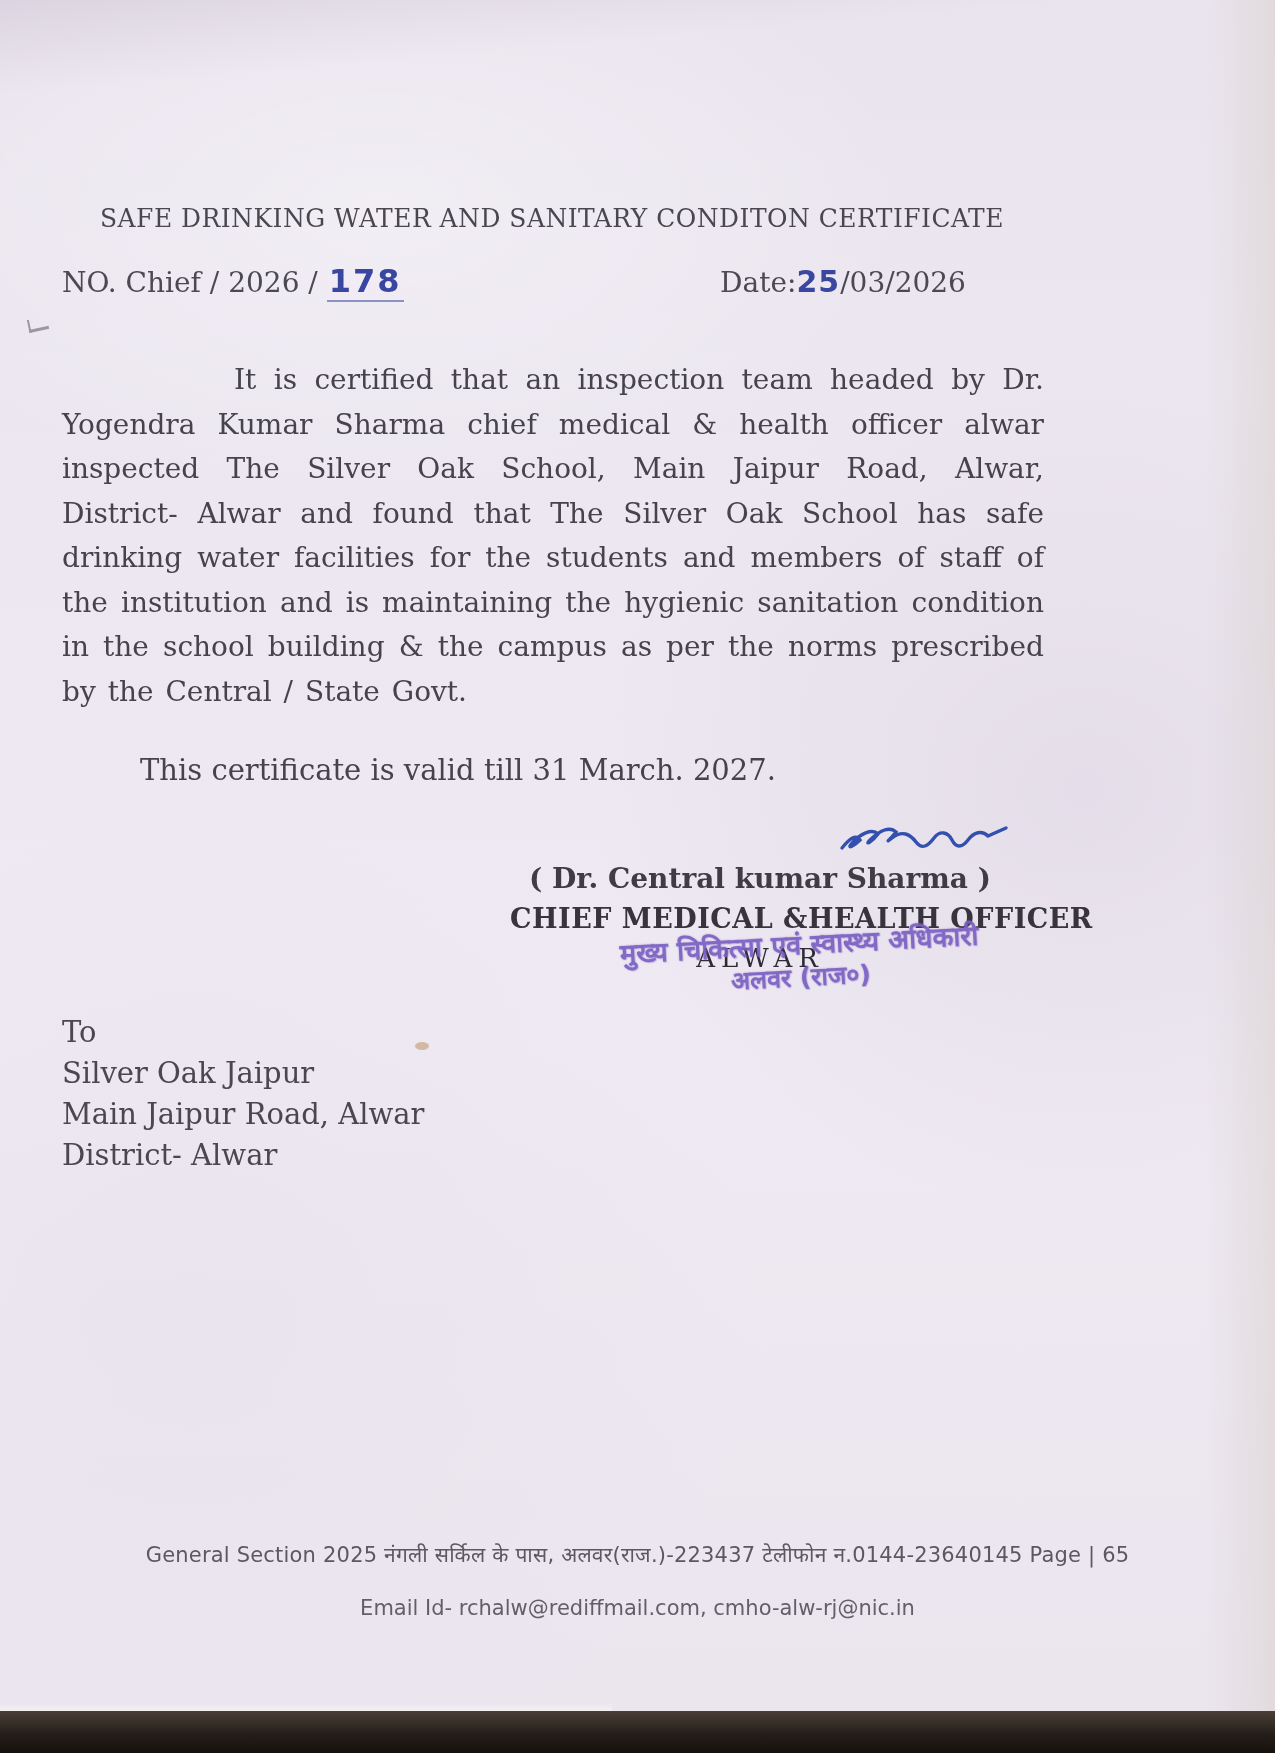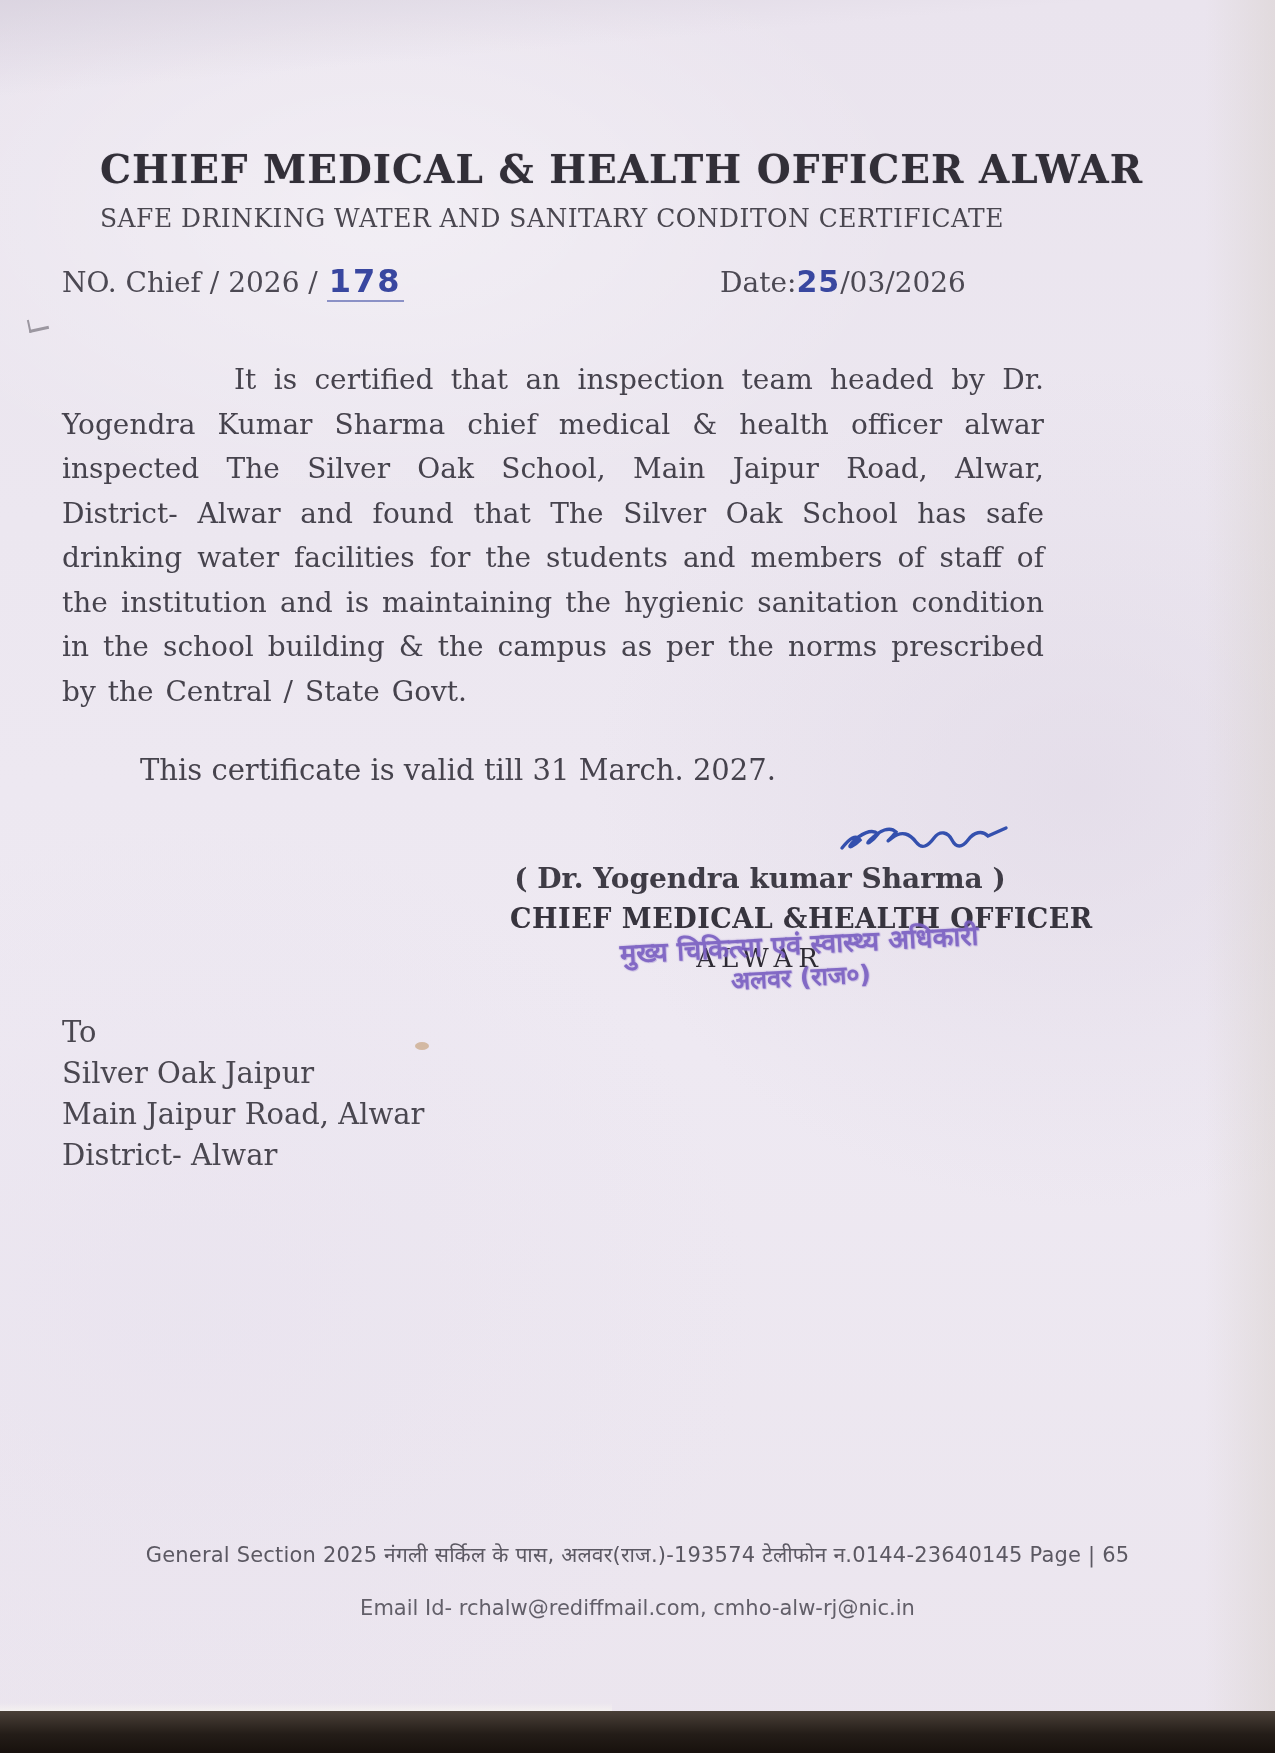--- a/index.html
+++ b/index.html
@@ -118,59 +118,58 @@
     background: #b98a55; border-radius: 50%; opacity: 0.5;
   }
 </style>
 </head>
 <body>
 
 <div class="paper">
   <div class="crease-top"></div>
   <div class="crease-right"></div>
 
-  <div class="doc-title">CHIEF MEDICAL &amp; HEALTH OFFICER ALWAR</div>
   <div class="doc-subtitle">SAFE DRINKING WATER AND SANITARY CONDITON CERTIFICATE</div>
 
   <div class="ref-row">
     <div class="ref-no">
       <span>NO. Chief / 2026 /</span>
       <span class="handwriting hand-number">178</span>
     </div>
     <div class="ref-date">
       <span>Date:</span><span class="handwriting hand-date">25</span><span>/03/2026</span>
     </div>
   </div>
   <div class="pen-mark"></div>
 
   <div class="body-par-1">It is certified that an inspection team headed by Dr. Yogendra Kumar Sharma chief medical &amp; health officer alwar inspected The Silver Oak School, Main Jaipur Road, Alwar, District- Alwar and found that The Silver Oak School has safe drinking water facilities for the students and members of staff of the institution and is maintaining the hygienic sanitation condition in the school building &amp; the campus as per the norms prescribed by the Central / State Govt.</div>
   <div class="body-par-2">This certificate is valid till 31 March. 2027.</div>
 
   <div class="sig-block">
     <svg class="sig-svg" viewBox="0 0 190 58">
       <path d="M12 38 C20 28, 26 24, 30 30 C24 36, 16 40, 22 33 C30 24, 42 18, 48 24 C42 32, 34 36, 40 30 C50 20, 60 16, 66 22 C60 30, 54 34, 62 28 C72 20, 80 24, 86 32 C92 40, 98 36, 104 28 C110 20, 118 22, 122 30 C126 38, 132 38, 138 30 C144 22, 152 20, 158 26 L176 18" fill="none" stroke="#3450ae" stroke-width="3.4" stroke-linecap="round"></path>
     </svg>
-    <div class="sig-name">( Dr. Yogendra kumar Sharma )</div>
+    <div class="sig-name">( Dr. Central kumar Sharma )</div>
     <div class="sig-title">CHIEF MEDICAL &amp;HEALTH OFFICER</div>
     <div class="sig-place">ALWAR</div>
   </div>
 
   <div class="stamp">
     <div class="stamp-line1">मुख्य चिकित्सा एवं स्वास्थ्य अधिकारी</div>
     <div class="stamp-line2">अलवर (राज०)</div>
   </div>
 
   <div class="recipient">
     <div>To</div>
     <div>Silver Oak Jaipur</div>
     <div>Main Jaipur Road, Alwar</div>
     <div>District- Alwar</div>
   </div>
   <div class="smudge"></div>
 
   <div class="footer">
-    <div class="footer-line1">General Section 2025 नंगली सर्किल के पास, अलवर(राज.)-193574 टेलीफोन न.0144-23640145 Page | 65</div>
+    <div class="footer-line1">General Section 2025 नंगली सर्किल के पास, अलवर(राज.)-223437 टेलीफोन न.0144-23640145 Page | 65</div>
     <div class="footer-line2">Email Id- rchalw@rediffmail.com, cmho-alw-rj@nic.in</div>
   </div>
 
   <div class="scan-bottom-lip"></div>
   <div class="scan-bottom-edge"></div>
 </div>
 
 </body></html>

